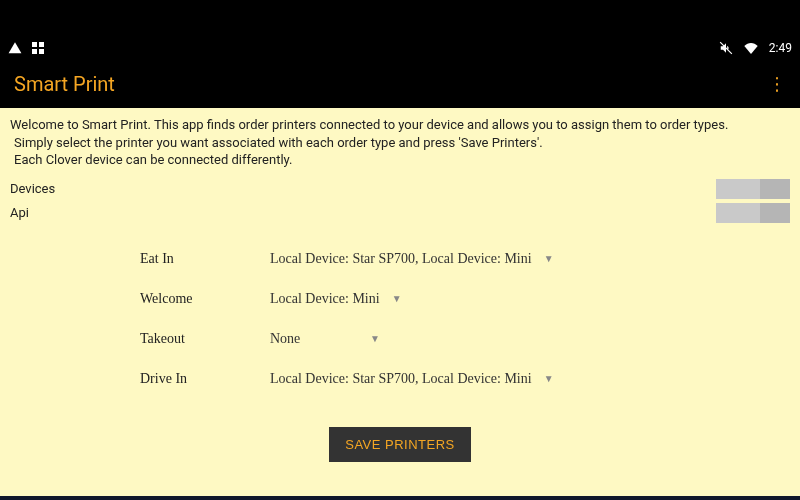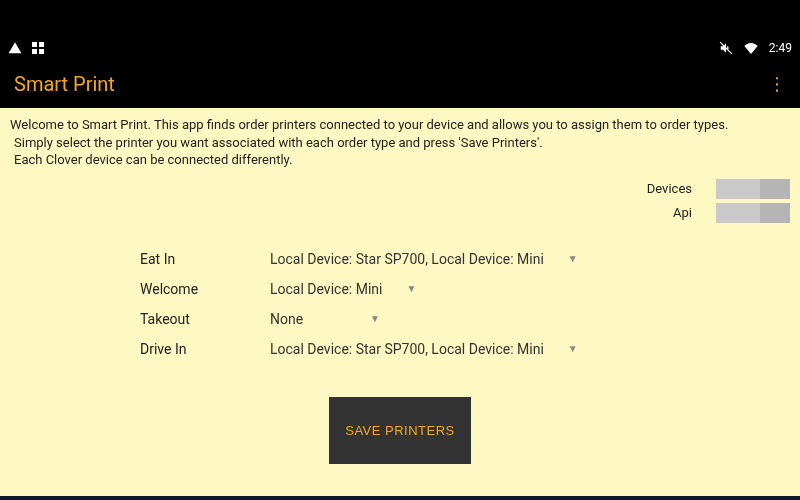--- a/index.html
+++ b/index.html
@@ -22,46 +22,46 @@
       display: flex; align-items: center; padding: 0 14px; gap: 36px;
     }
     .app-title { color: #f5a623; font-size: 20px; font-weight: 400; }
     .overflow { margin-left: auto; color: #f5a623; font-size: 18px; letter-spacing: 0; line-height: 8px; }
     .content {
       background: #fef9c3; height: 388px; padding: 8px 10px 10px 10px;
       color: #222; position: relative;
     }
     .intro { font-size: 13px; line-height: 1.35; margin-bottom: 10px; }
     .toggle-row {
-      display: flex; justify-content: flex-end; align-items: center;
-      gap: 24px; margin: 4px 0; font-size: 13px;
+      display: flex; justify-content: space-between; align-items: center;
+      gap: 8px; margin: 4px 0; font-size: 13px;
     }
     .toggle {
       width: 74px; height: 20px; background: #c9c9c9; position: relative;
       display: flex; align-items: center;
     }
     .toggle .label { color: #fff; font-size: 10px; padding-left: 6px; letter-spacing: 0.5px; margin-left: 39px; }
     .toggle .knob {
       position: absolute; right: 0; top: 0; width: 30px; height: 20px;
       background: #b5b5b5;
     }
     .rows { margin-top: 28px; }
     .row {
-      display: flex; align-items: flex-end; margin: 14px 0;
+      display: flex; align-items: flex-end; margin: 24px 0; font-family: Liberation Serif, serif;
     }
     .row-label { width: 260px; padding-left: 130px; font-size: 14px; }
     .row-value {
-      display: flex; align-items: center; gap: 20px; font-size: 14px;
+      display: flex; align-items: center; gap: 8px; font-size: 14px;
       color: #333;
     }
     .dropdown-arrow { color: #888; font-size: 10px; margin-left: 4px; }
     .save-wrap { text-align: center; margin-top: 40px; }
     .save-btn {
       display: inline-block; background: #333; color: #f5a623;
-      padding: 26px 16px; font-size: 13px; letter-spacing: 0.5px;
+      padding: 10px 16px; font-size: 13px; letter-spacing: 0.5px;
       border: none; cursor: pointer;
     }
     .nav-bar {
       height: 40px; background: #0f172a; display: flex; align-items: center;
       padding: 0 12px; color: #fff;
     }
     .nav-center { flex: 1; display: flex; justify-content: center; gap: 80px; align-items: center; }
     .nav-right { display: flex; align-items: center; gap: 16px; }
     .lee { font-size: 12px; letter-spacing: 1px; }
     .divider { width: 1px; height: 22px; background: #555; }

